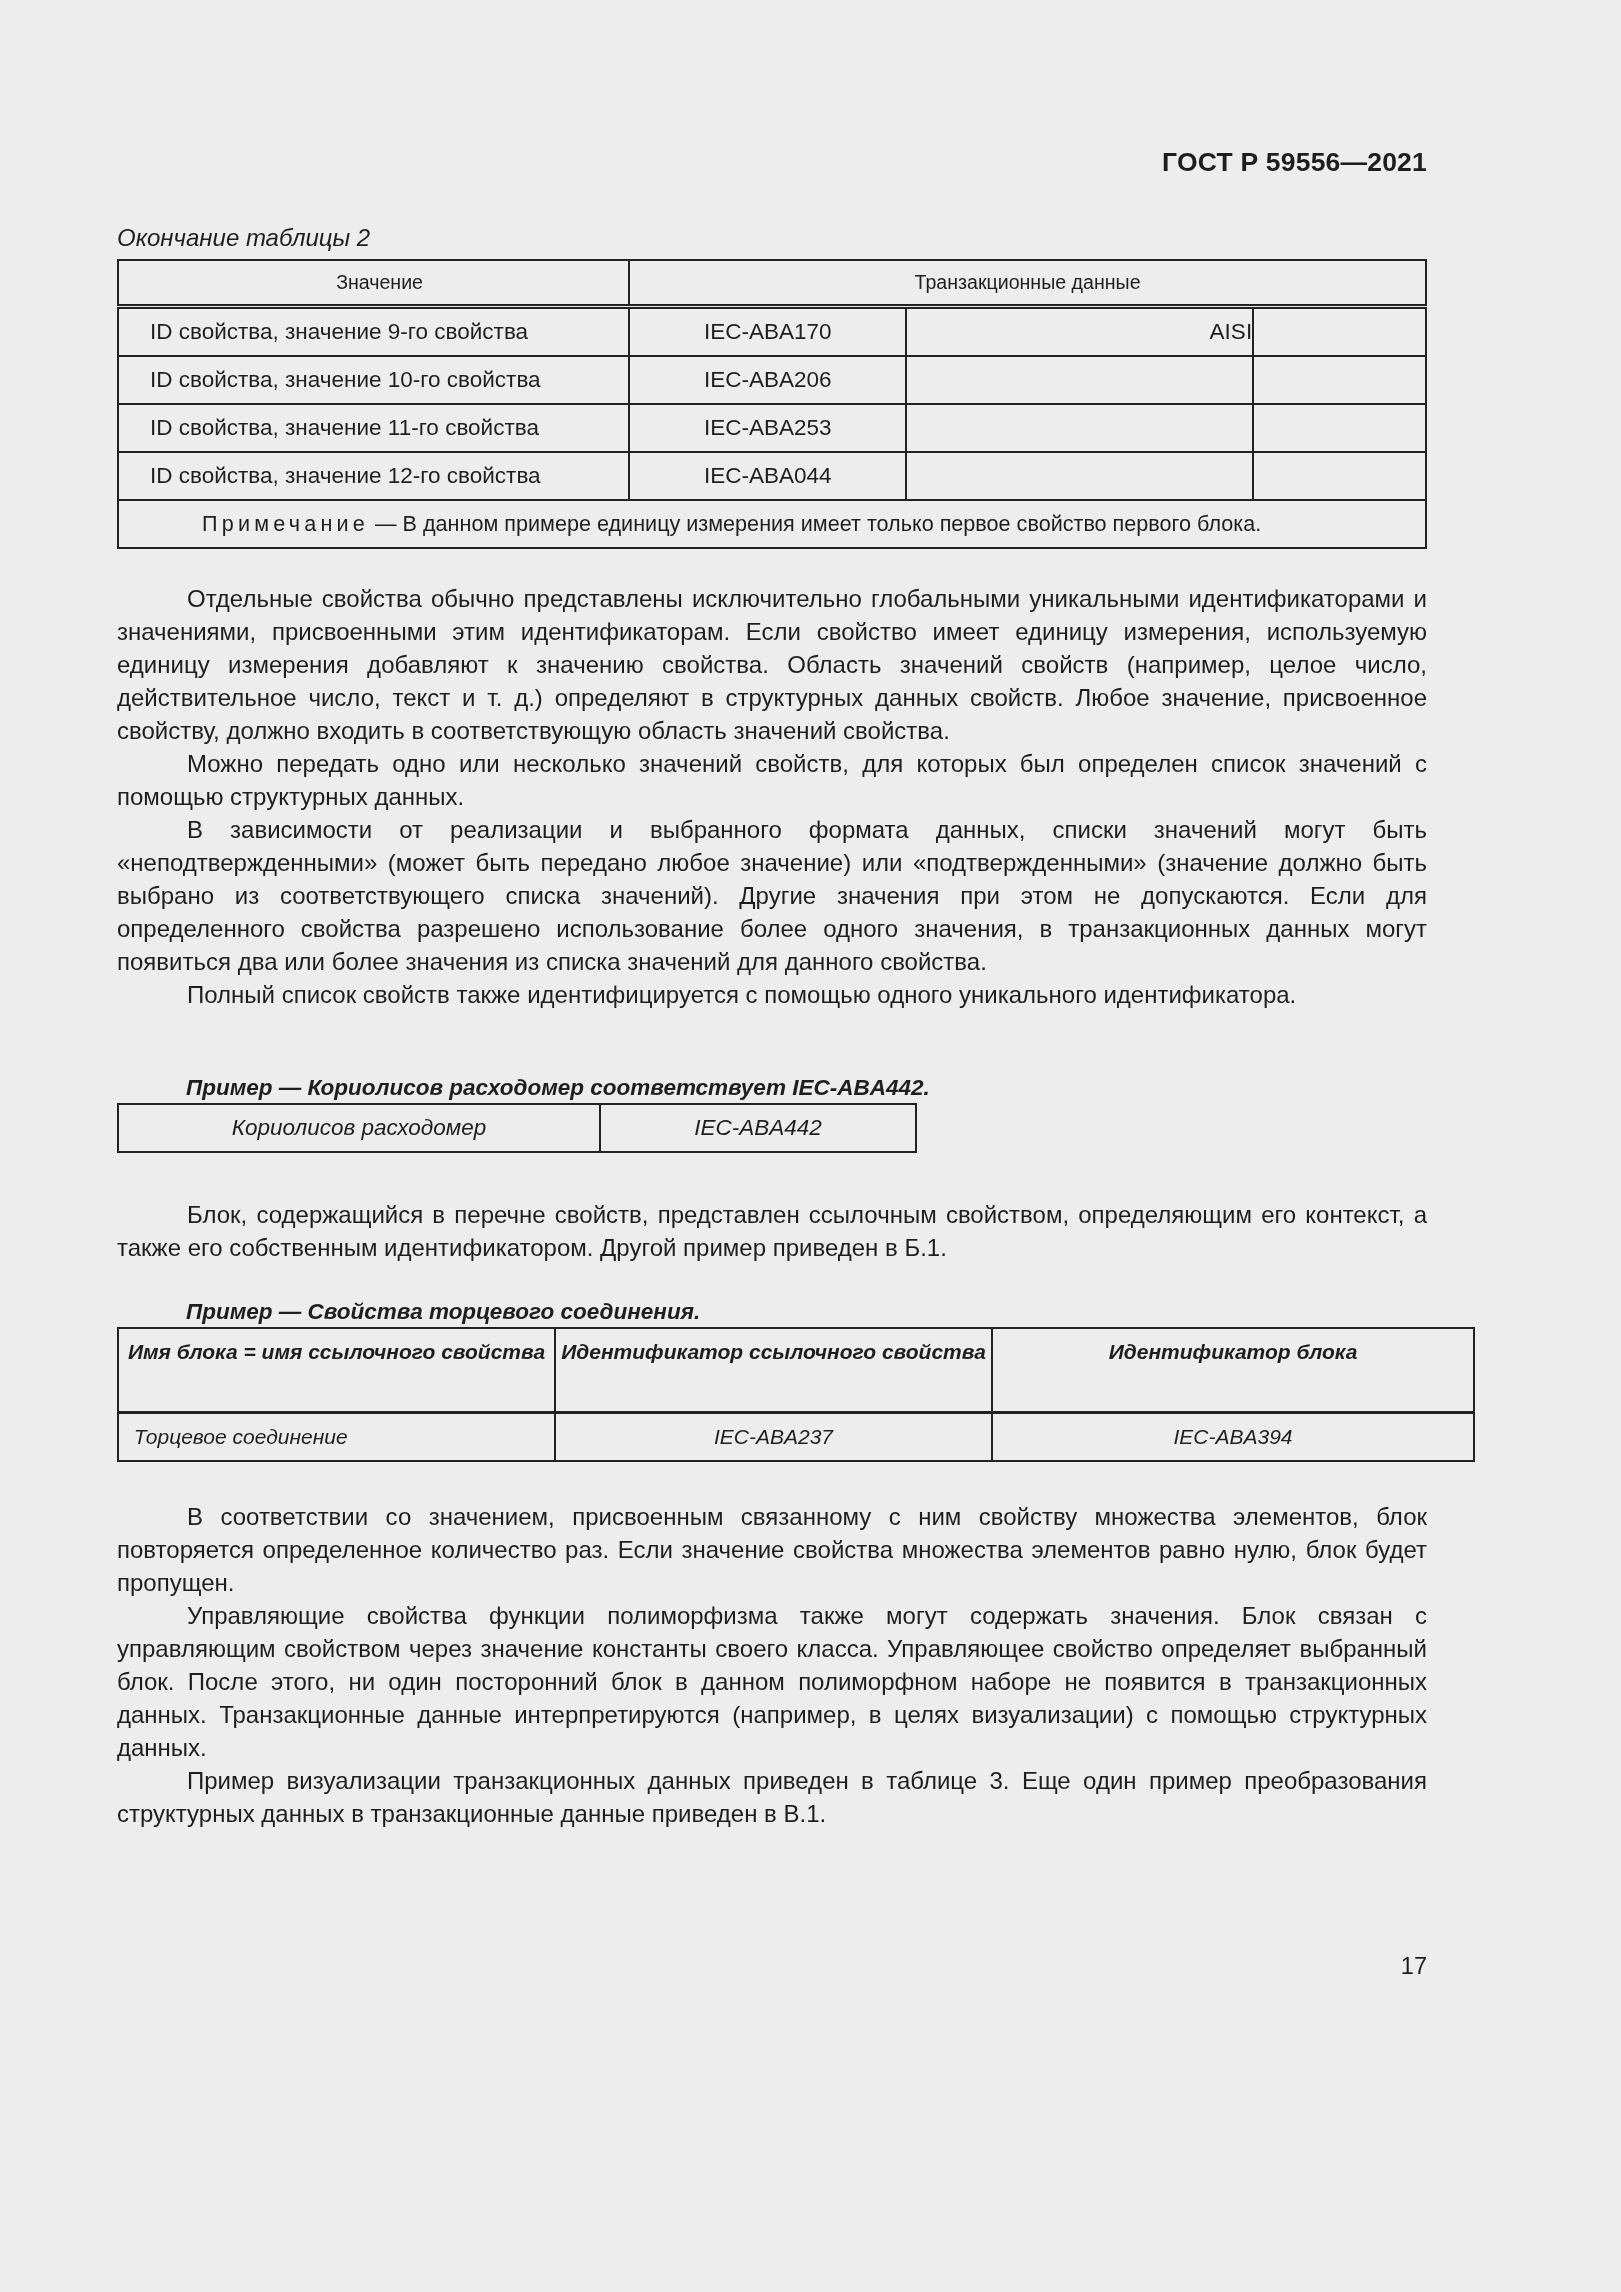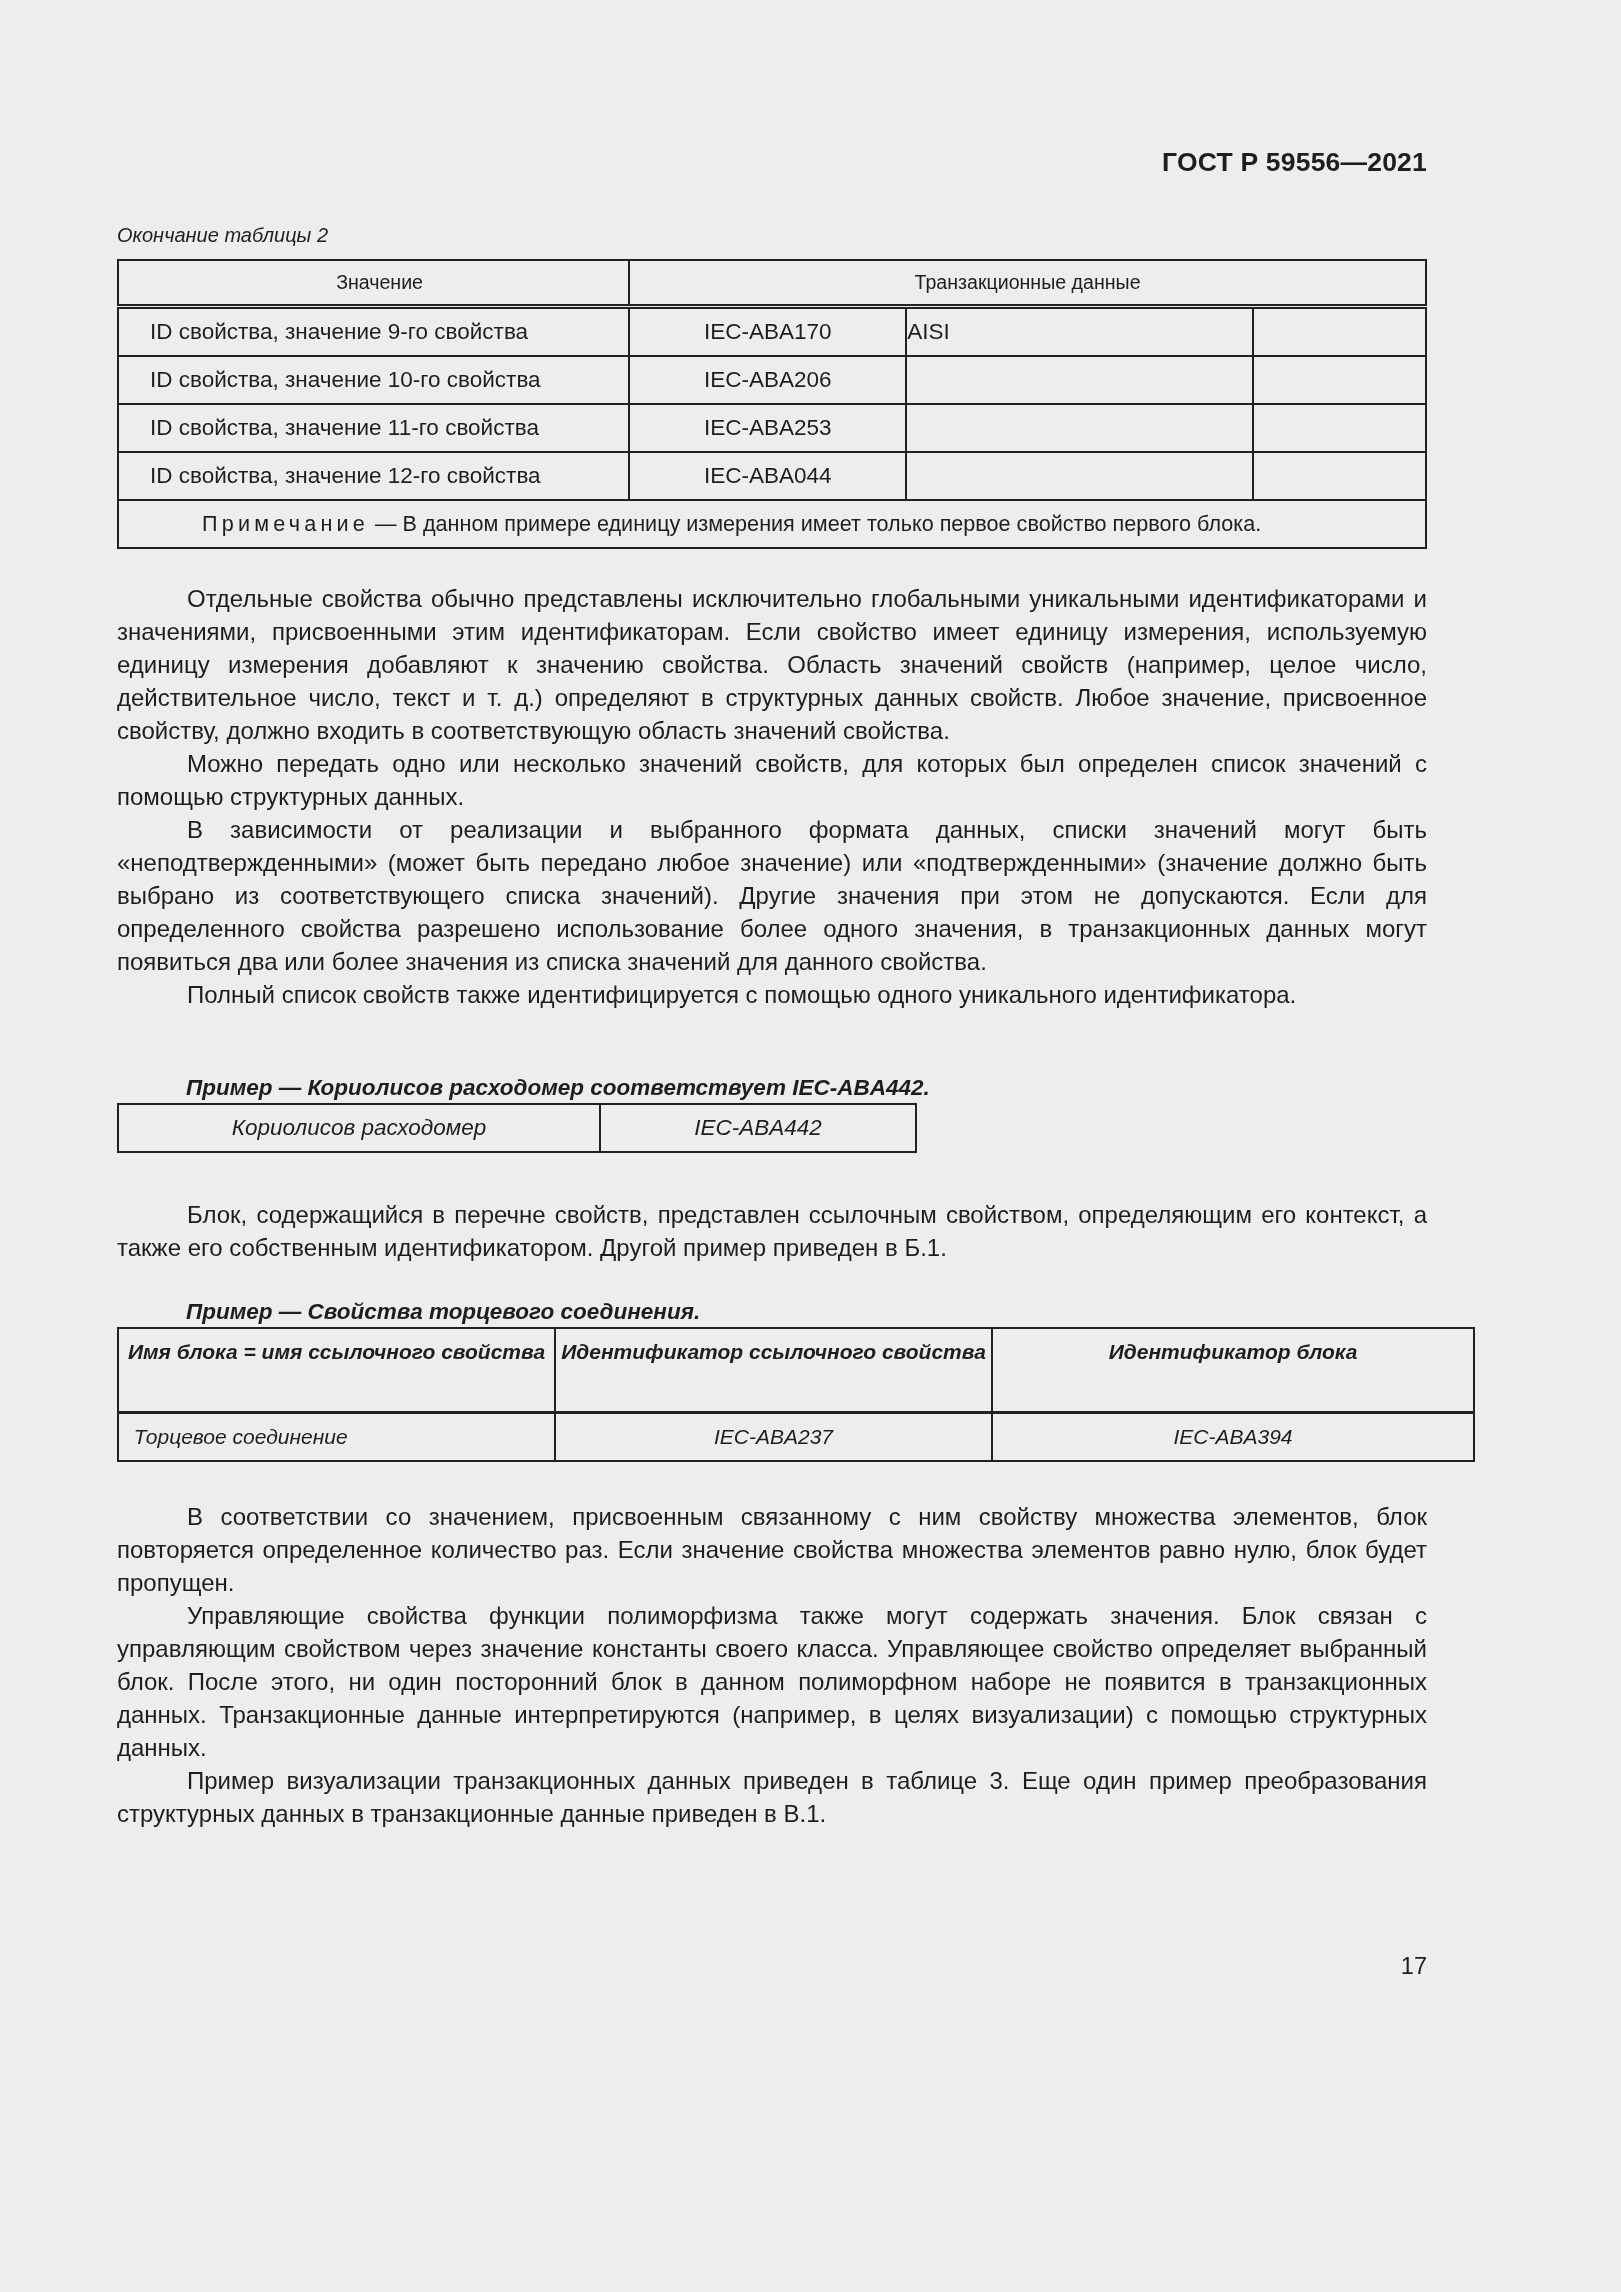--- a/index.html
+++ b/index.html
@@ -2,32 +2,32 @@
 <html><head>
 <meta charset="utf-8">
 <style>
   html, body { margin: 0; padding: 0; }
   body {
     width: 1621px; height: 2293px; background: #ededed; position: relative;
     font-family: "Liberation Sans", sans-serif; color: #1e1e1e; overflow: hidden;
   }
   .abs { position: absolute; }
   .doc-code { right: 194px; top: 147px; font-size: 26.5px; font-weight: bold; letter-spacing: 0.2px; }
-  .caption { left: 117px; top: 224px; font-size: 20px; font-style: italic; }
+  .caption { left: 117px; top: 224px; font-size: 24px; font-style: italic; }
 
   table { border-collapse: collapse; position: absolute; }
   td, th { border: 2px solid #222; padding: 0; font-weight: normal; }
 
   
   .t1 { left: 117px; top: 259px; width: 1310px; font-size: 22.5px; }
   .t1 th { font-size: 19.6px; height: 43px; border-bottom: 5.9px double #222; }
   .t1 td { height: 46px; }
   .t1 .c1 { width: 490px; padding-left: 31px; text-align: left; }
   .t1 .c2 { width: 281px; text-align: center; }
-  .t1 .c3 { width: 354px; text-align: left; }
+  .t1 .c3 { width: 354px; text-align: right; }
   .t1 .c4 { width: 176px; }
   .t1 .note { text-align: left; padding-left: 83px; height: 46px; font-size: 21.6px; }
   .spaced { letter-spacing: 4.2px; }
 
   .para { left: 117px; width: 1310px; font-size: 24px; line-height: 33px; text-align: justify; }
   .para p { margin: 0; text-indent: 70px; }
   .example { left: 186px; font-size: 22.5px; font-weight: bold; font-style: italic; margin-top: 20px; }
 
   .t2 { left: 117px; top: 1103px; width: 800px; font-size: 22.5px; font-weight: bold; font-style: italic; }
   .t2 td { height: 46px; text-align: center; }

